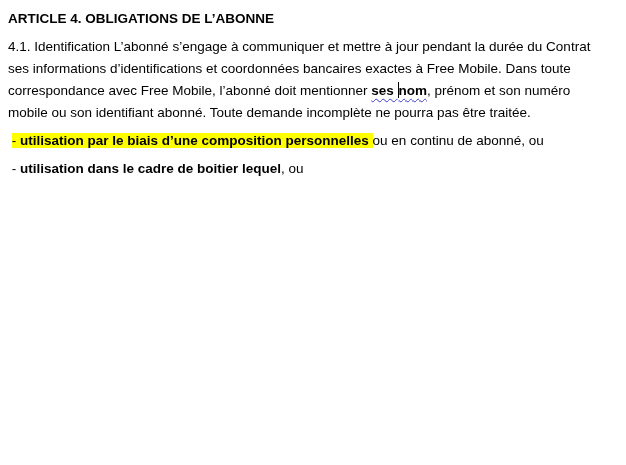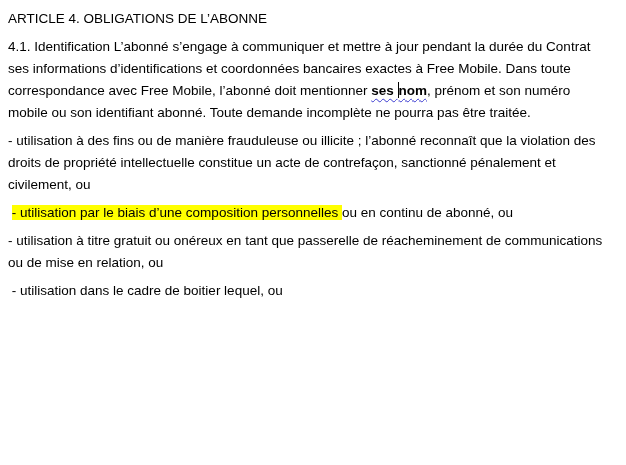--- a/index.html
+++ b/index.html
@@ -17,21 +17,21 @@
     color: var(--text-color, #000000);
     font-family: "Liberation Sans", sans-serif;
     font-size: 13.5px;
     line-height: 22px;
     overflow: hidden;
   }
   .page p {
     margin: 0 0 6px 0;
     white-space: pre-line;
   }
-  .bold { font-weight: normal; }
+  .bold { font-weight: bold; }
   .highlight { background-color: var(--highlight-color, #ffff00); }
   .squiggle {
     text-decoration-line: underline;
     text-decoration-style: wavy;
     text-decoration-color: var(--squiggle-color, #3a3ad0);
     text-decoration-thickness: 1px;
     text-underline-offset: 3px;
     font-weight: bold;
   }
   .cursor {
@@ -44,20 +44,15 @@
 </style>
 </head>
 <body>
 
 <div class="page">
     <p><span class="bold">ARTICLE 4. OBLIGATIONS DE L’ABONNE</span></p>
     <p><span class="">4.1. Identification L’abonné s’engage à communiquer et mettre à jour pendant la durée du Contrat
 ses informations d’identifications et coordonnées bancaires exactes à Free Mobile. Dans toute
 correspondance avec Free Mobile, l’abonné doit mentionner </span><span class="squiggle">ses&nbsp;</span><span class="cursor"></span><span class="squiggle">nom</span><span class="">, prénom et son numéro
 mobile ou son identifiant abonné. Toute demande incomplète ne pourra pas être traitée.</span></p>
-    <p><span class="">- utilisation à des fins ou de manière frauduleuse ou illicite ; l’abonné reconnaît que la violation des
-droits de propriété intellectuelle constitue un acte de contrefaçon, sanctionné pénalement et
-civilement, ou</span></p>
     <p><span class="">&nbsp;</span><span class="highlight">- </span><span class="bold highlight">utilisation par le biais d’une composition personnelles</span><span class="highlight">&nbsp;</span><span class="">ou en continu de abonné, ou</span></p>
-    <p><span class="">- utilisation à titre gratuit ou onéreux en tant que passerelle de réacheminement de communications
-ou de mise en relation, ou</span></p>
     <p><span class="">&nbsp;- </span><span class="bold">utilisation dans le cadre de boitier lequel</span><span class="">, ou</span></p>
   </div>
 
 </body></html>

